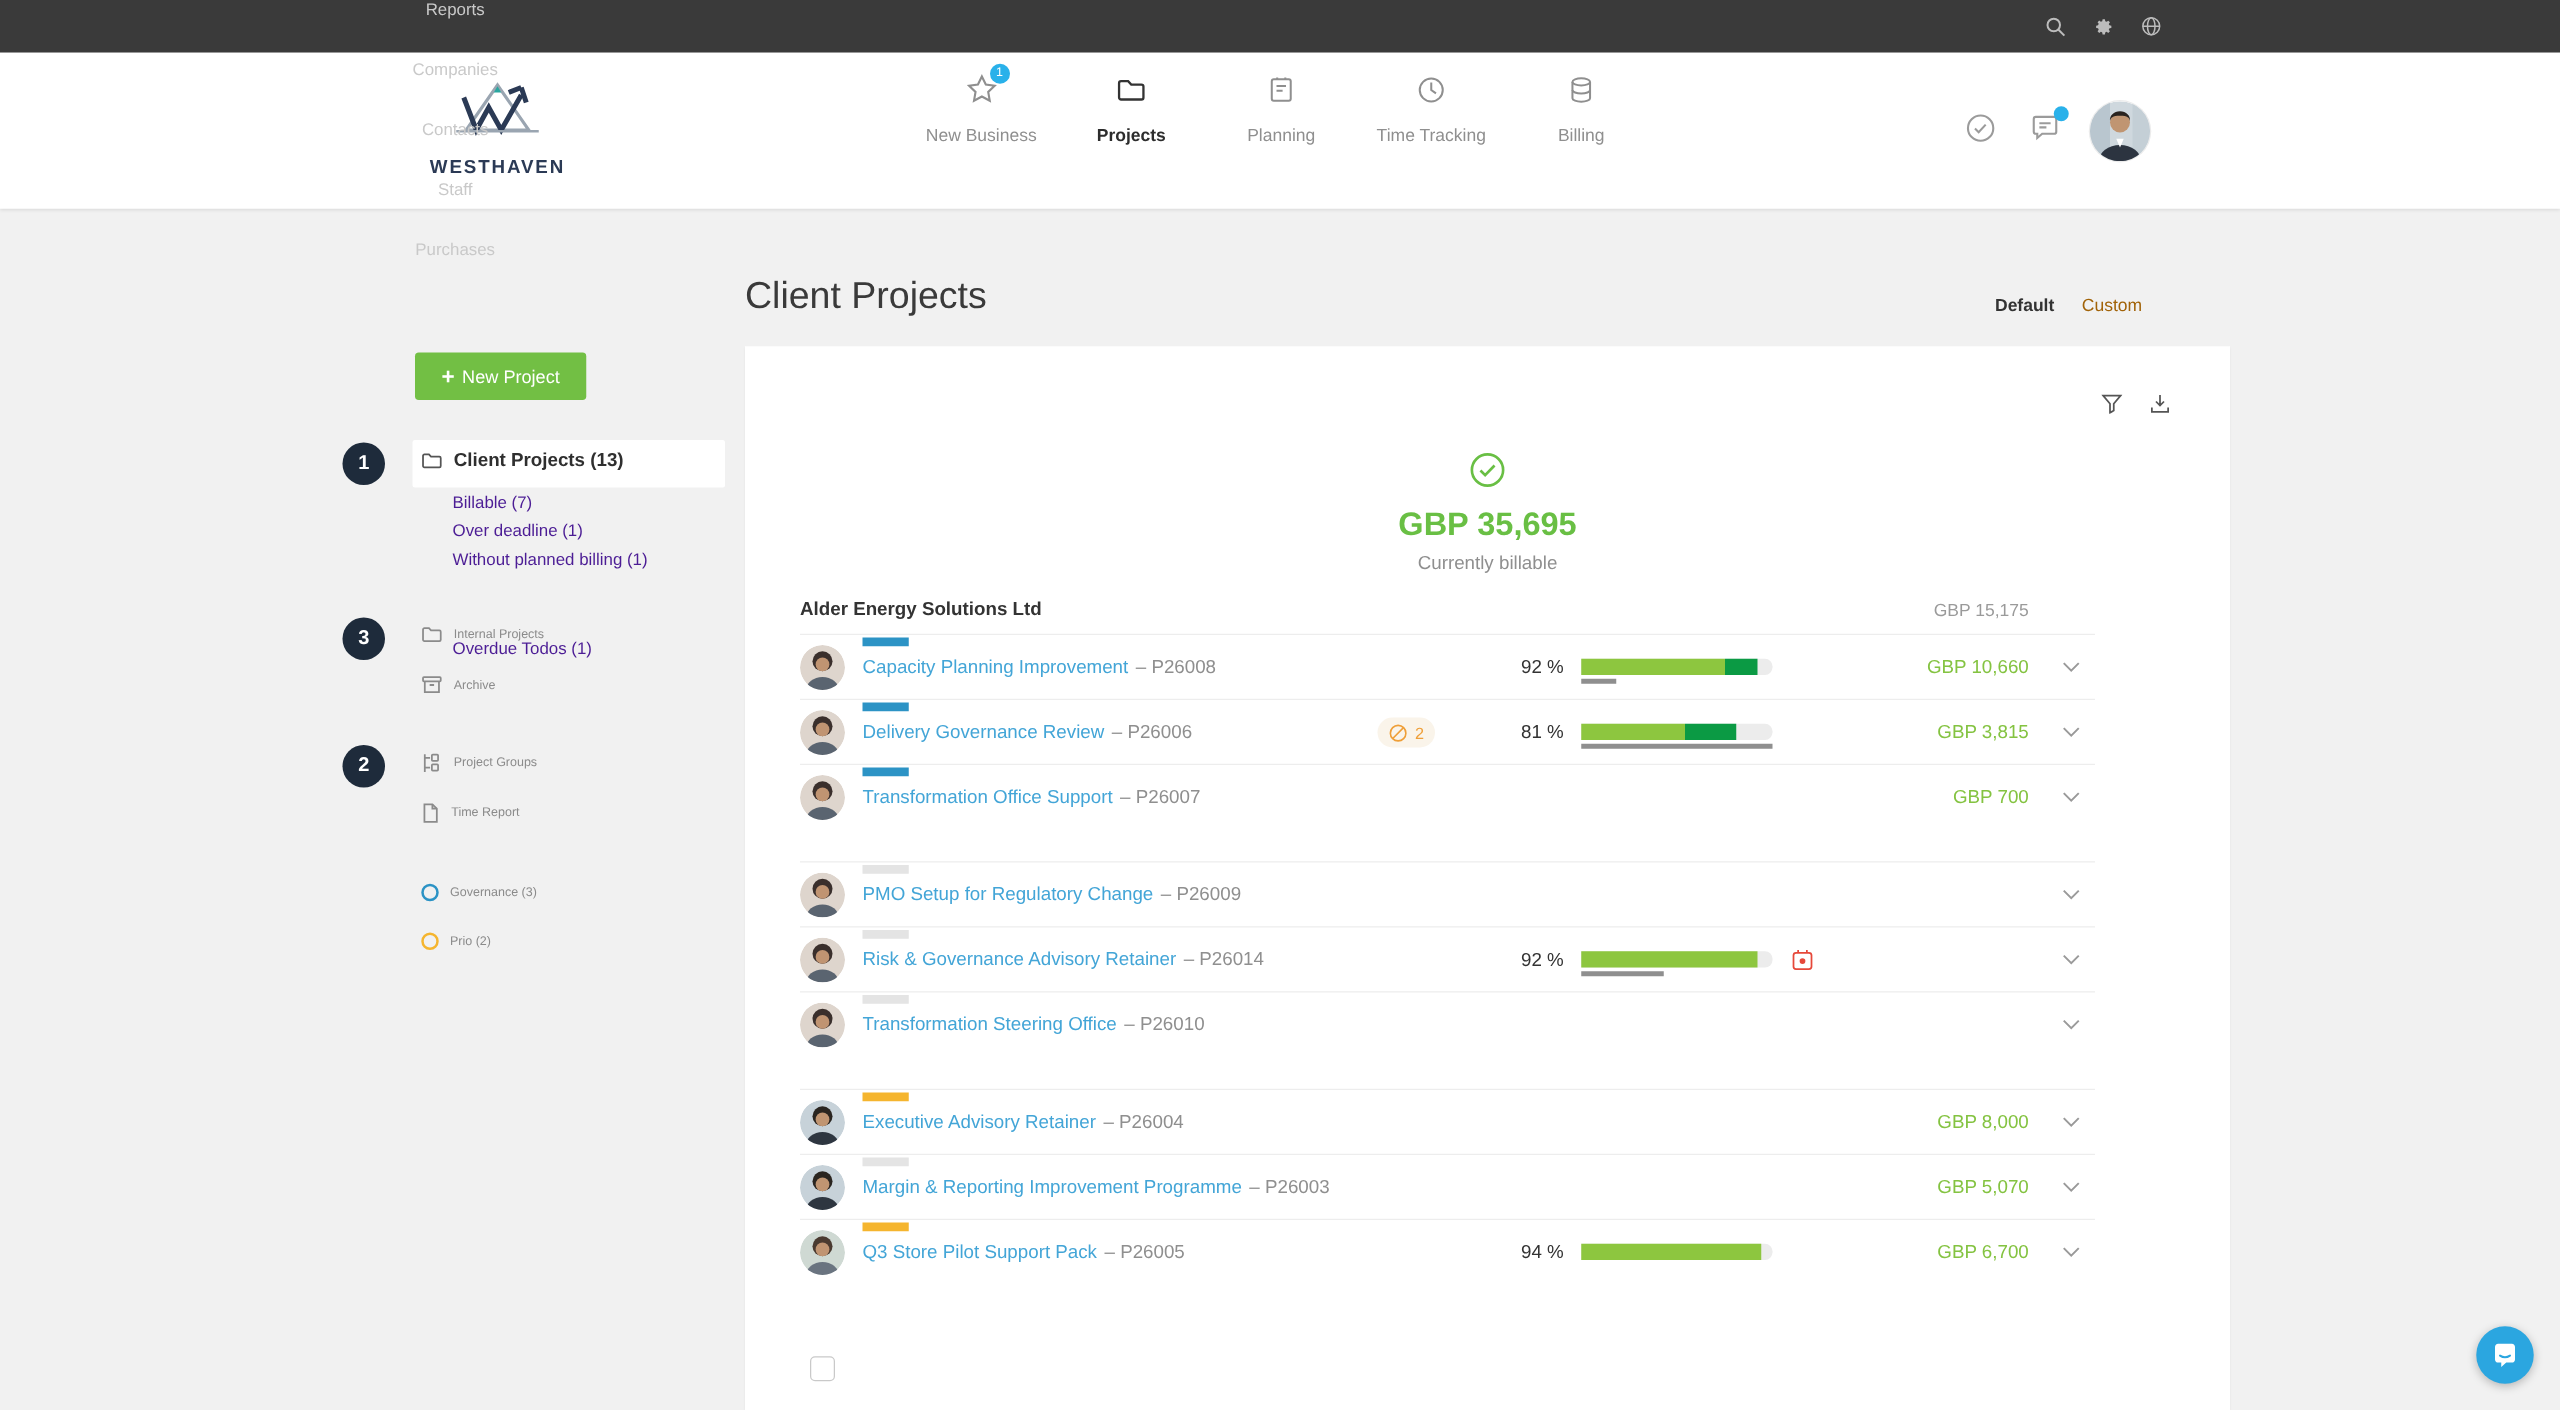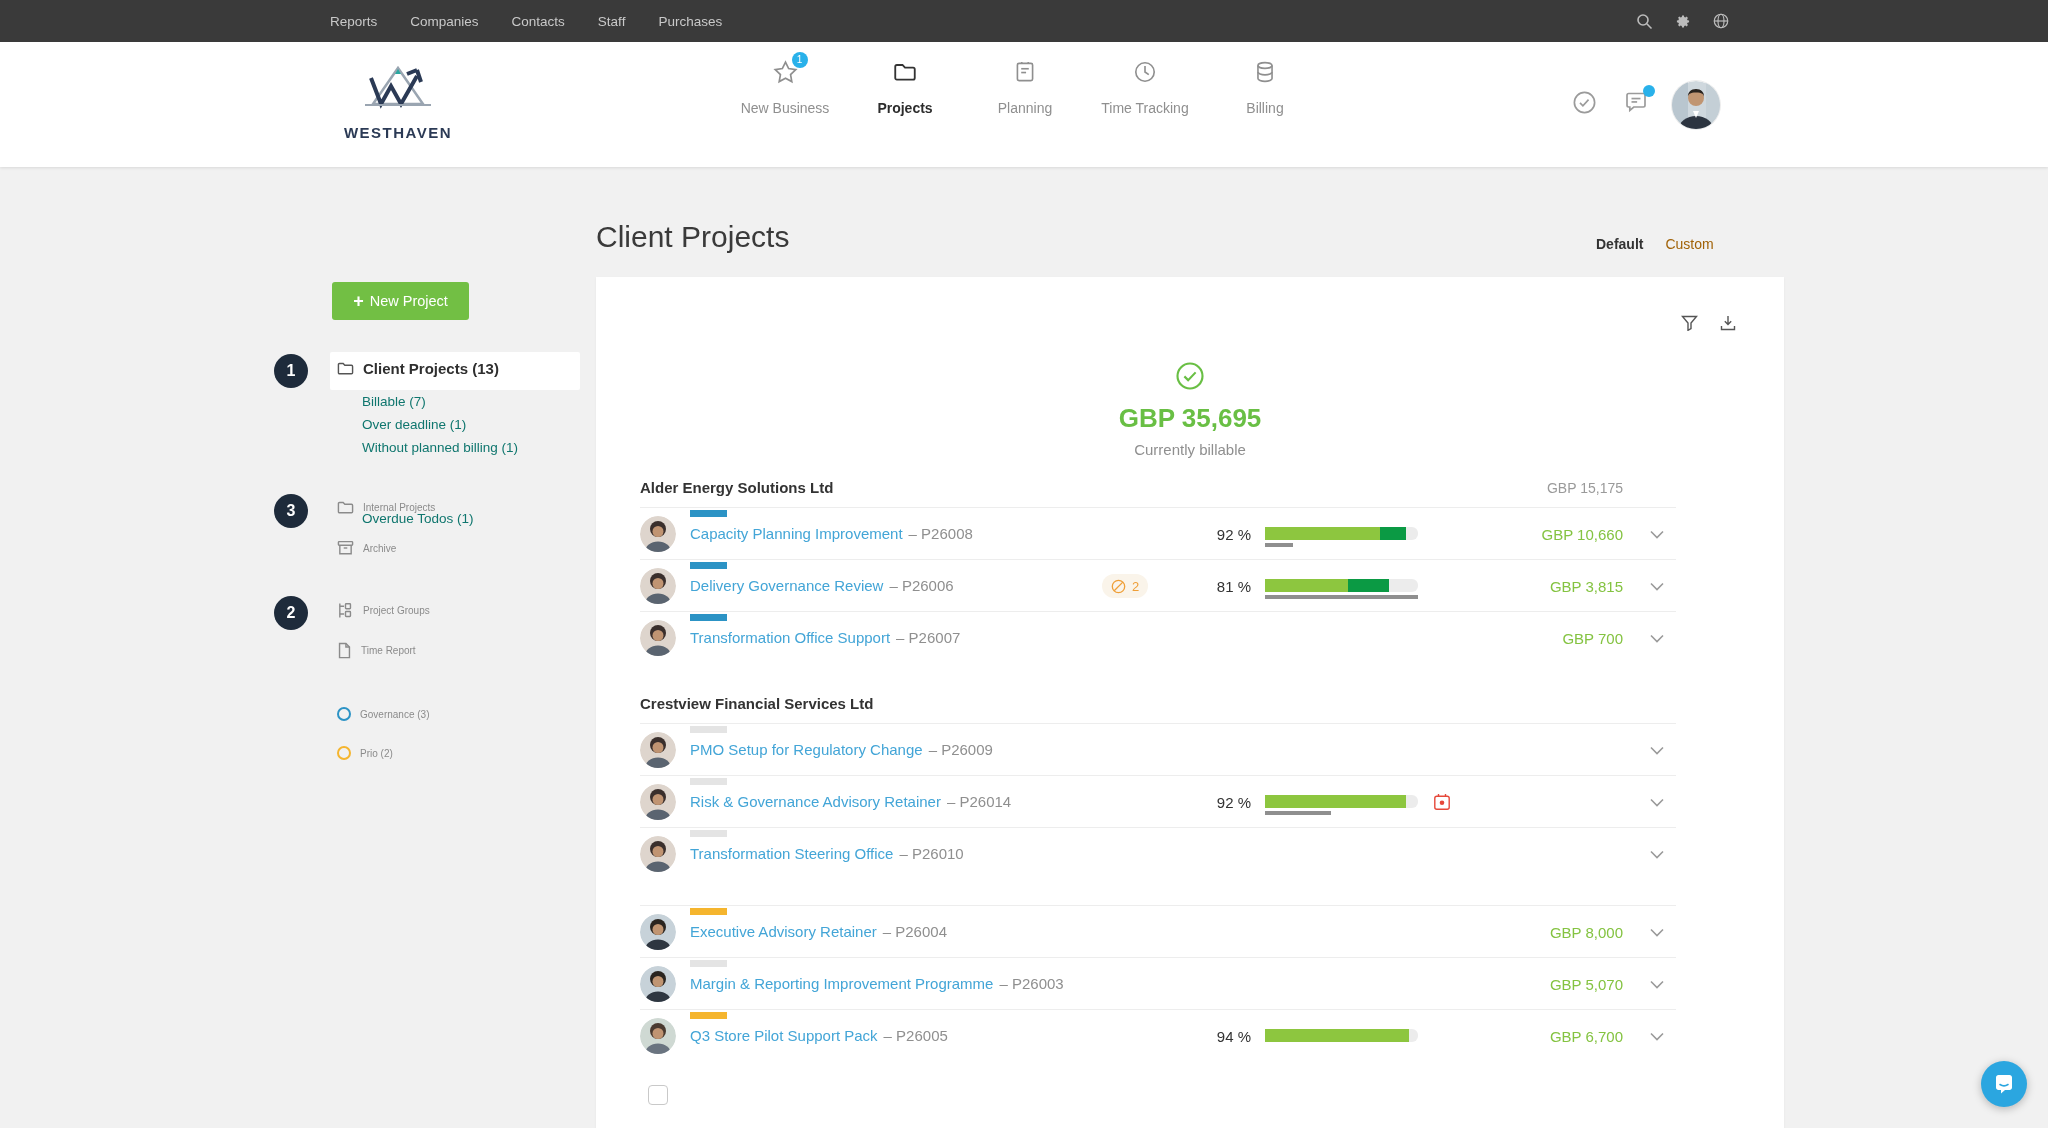--- a/index.html
+++ b/index.html
@@ -1,21 +1,21 @@
 <!DOCTYPE html>
 <html><head>
 <meta charset="utf-8">
 <style>
   * { margin:0; padding:0; box-sizing:border-box; }
   html,body { width:2048px; height:1128px; overflow:hidden;
     font-family:"Liberation Sans","DejaVu Sans",sans-serif; background:#f1f1f1; position:relative; }
 
   
   .topbar { position:absolute; left:0; top:0; width:2048px; height:42px; background:#3a3a3a; z-index:30; }
-  .topbar-menu { position:absolute; left:330px; top:0; height:42px; display:flex; gap:33px; align-items:center; }
+  .topbar-menu { position:absolute; left:330px; top:0; height:42px; display:flex; gap:33px; align-items:center;flex-direction:column; }
   .topbar-menu span { color:#c9c9c9; font-size:13.5px; cursor:pointer; }
   .topbar-icons { position:absolute; right:318px; top:0; height:42px; display:flex; gap:21px; align-items:center; }
   .topbar-icons svg { display:block; }
 
   
   .appheader { position:absolute; left:0; top:42px; width:2048px; height:125px; background:#fff;
     box-shadow:0 1px 3px rgba(0,0,0,.10); z-index:20; }
   .brand { position:absolute; left:338px; top:18px; width:120px; text-align:center; }
   .brand-name { font-size:15px; font-weight:bold; letter-spacing:1.5px; color:#2b3a55; margin-top:2px; }
   .mainnav { position:absolute; left:725px; top:14px; width:600px; display:flex; }
@@ -41,21 +41,21 @@
   .btn-new { position:absolute; left:332px; top:282px; width:137px; height:38px; background:#72bf44; border:none;
     border-radius:3px; color:#fff; font-size:14.5px; cursor:pointer; font-family:inherit; }
   .btn-new .plus { font-size:18px; font-weight:bold; margin-right:6px; vertical-align:-1px; }
   .side-hl { position:absolute; left:330px; top:352px; width:250px; height:38px; background:#fff; border-radius:2px; }
   .step-circle { position:absolute; width:34px; height:34px; border-radius:50%; background:#1e2b3b; color:#fff;
     font-size:16px; font-weight:bold; display:flex; align-items:center; justify-content:center; }
   .side-item { position:absolute; left:337px; display:flex; align-items:center; gap:9px; cursor:pointer; }
   .side-item svg { flex:none; display:block; }
   .side-label-main { font-size:15px; font-weight:bold; color:#2f2f2f; }
   .side-label { font-size:10px; color:#8b8b8b; }
-  .side-sub { position:absolute; left:362px; font-size:13.5px; color:#0f766e; cursor:pointer; }
+  .side-sub { position:absolute; left:362px; font-size:13.5px; color:#4c1d95; cursor:pointer; }
   .ring { width:14px; height:14px; border-radius:50%; border:2px solid; }
 
   
   .card { position:absolute; left:596px; top:277px; width:1188px; height:851px; background:#fff;
     box-shadow:0 1px 2px rgba(0,0,0,.06); }
   .card-actions { position:absolute; top:38px; right:48px; display:flex; gap:22px; }
   .card-actions span { cursor:pointer; }
   .summary { position:absolute; left:0; top:84px; width:100%; text-align:center; }
   .summary-amount { font-size:26px; font-weight:bold; color:#69bf44; margin-top:8px; }
   .summary-caption { font-size:15px; color:#8f8f8f; margin-top:7px; }
@@ -412,24 +412,20 @@
   <span class="pamount">GBP 700</span>
   <span class="pchevron">
     <svg width="14" height="9" viewBox="0 0 14 9" fill="none" stroke="#9a9a9a" stroke-width="1.6">
                 <path d="M1 1.5l6 6 6-6"></path>
               </svg>
   </span>
 </div>
         </div>
 </section>
       <section class="pgroup">
-  <div class="ghead">
-    <span class="gname">Crestview Financial Services Ltd</span>
-
-  </div>
   <div class="grows">
           <div class="prow">
   <span class="strip" style="background: rgb(228, 228, 228);"></span>
   <span class="avatar av-female">
     <svg viewBox="0 0 36 36" width="36" height="36">
                 <circle cx="18" cy="18" r="18" class="av-bg"></circle>
                 <circle cx="18" cy="13" r="8" class="av-hair"></circle>
                 <circle cx="18" cy="15.5" r="5.5" class="av-face"></circle>
                 <path d="M5 36a13 10.5 0 0 1 26 0z" class="av-body"></path>
               </svg>

